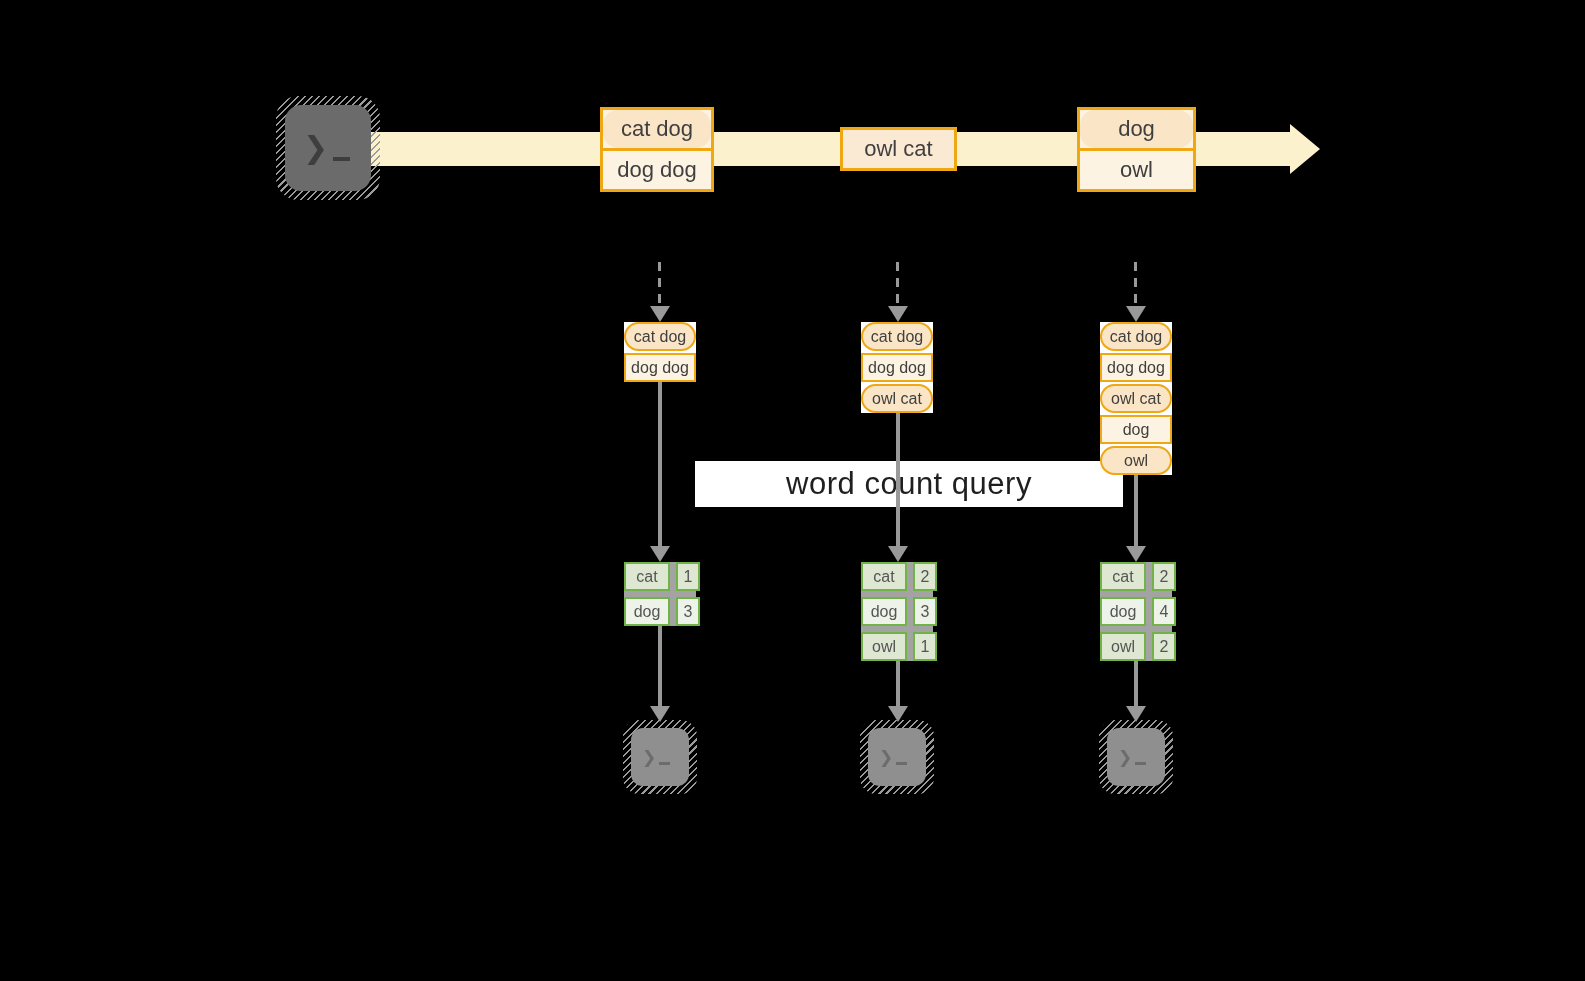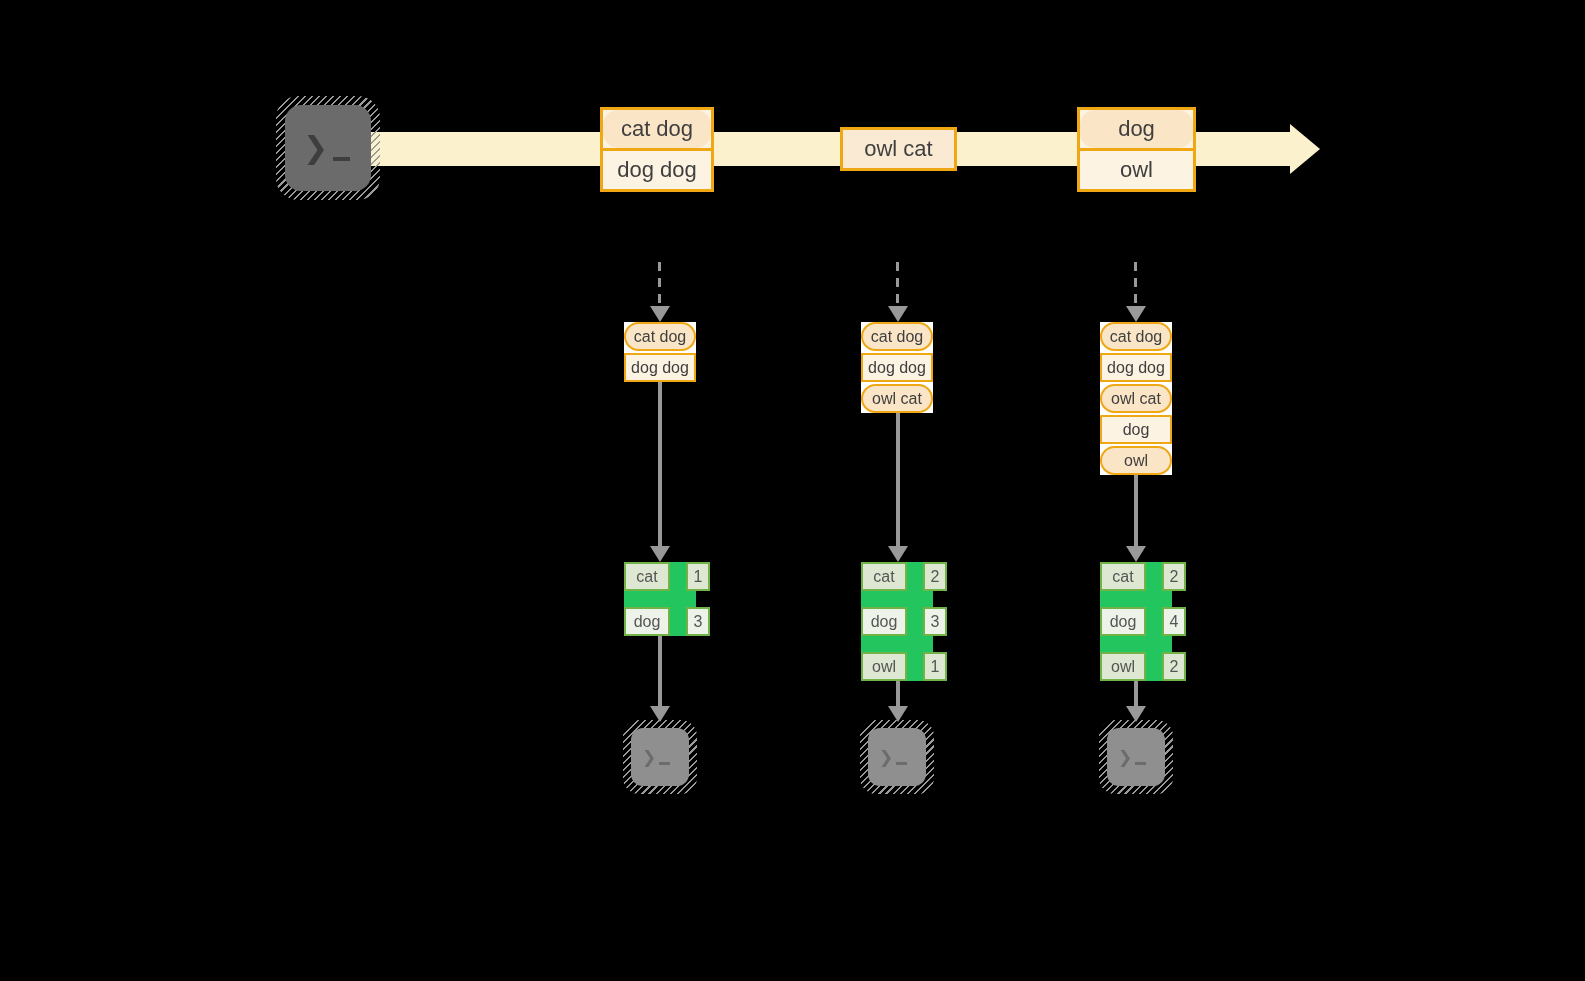--- a/index.html
+++ b/index.html
@@ -41,22 +41,22 @@
   .stack .cell{box-sizing:border-box;height:29px;border:2px solid var(--gold);
                display:flex;align-items:center;justify-content:center;
                font-size:16px;color:var(--text_dark);}
 
   
   .query-label{position:absolute;left:695px;top:461px;width:428px;height:46px;background:#fff;z-index:1;
                display:flex;align-items:center;justify-content:center;
                font-size:31px;font-weight:300;color:var(--query_text);letter-spacing:.5px;}
 
   
-  .counts{position:absolute;width:72px;display:grid;grid-template-columns:46px 24px;gap:16px;
-          background:#22c55e;z-index:3;}
+  .counts{position:absolute;width:72px;display:grid;grid-template-columns:46px 24px;gap:6px;
+          background:#a3a3a3;z-index:3;}
   .counts .cell{box-sizing:border-box;height:29px;border:2px solid var(--green);
                 display:flex;align-items:center;justify-content:center;
                 font-size:16px;color:var(--text_green_cell);}
   .g-a{background:var(--green_dark);}
   .g-b{background:var(--green_light);}
 
   
   .term{position:absolute;z-index:3;}
   .term .hatch{position:absolute;inset:0;border-radius:22px;
                background:repeating-linear-gradient(135deg,var(--hatch) 0 1.5px,transparent 1.5px 5px);}
@@ -116,20 +116,21 @@
     <div class="cell cell-a">owl cat</div>
   </div>
   <div class="stack" style="left:1100px;top:322px;">
     <div class="cell cell-a">cat dog</div>
     <div class="cell cell-b">dog dog</div>
     <div class="cell cell-a">owl cat</div>
     <div class="cell cell-b">dog</div>
     <div class="cell cell-a">owl</div>
   </div>
 
+  <div class="query-label">word count query</div>
 
   <div class="solidline" style="left:658px;top:382px;height:164px;"></div>
   <div class="ahead" style="left:650px;top:546px;"></div>
   <div class="solidline" style="left:896px;top:413px;height:133px;"></div>
   <div class="ahead" style="left:888px;top:546px;"></div>
   <div class="solidline" style="left:1134px;top:475px;height:71px;"></div>
   <div class="ahead" style="left:1126px;top:546px;"></div>
 
   <div class="counts" style="left:624px;top:562px;">
     <div class="cell g-a">cat</div>

